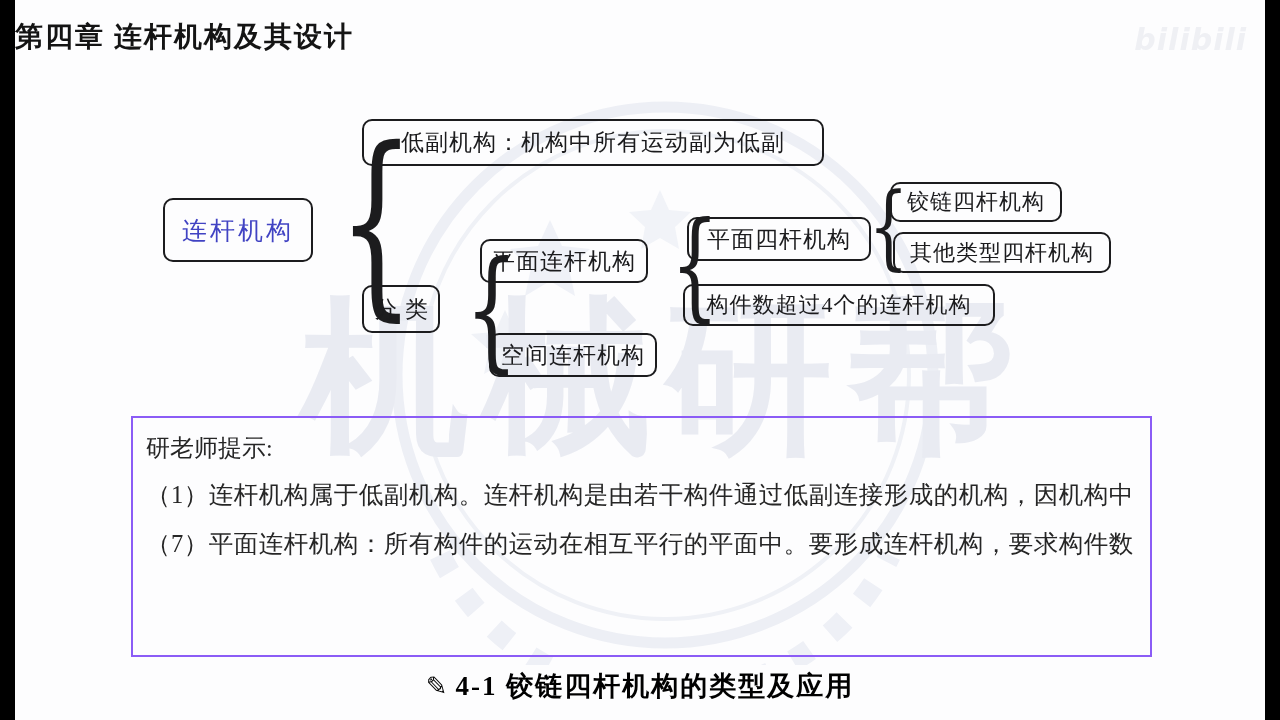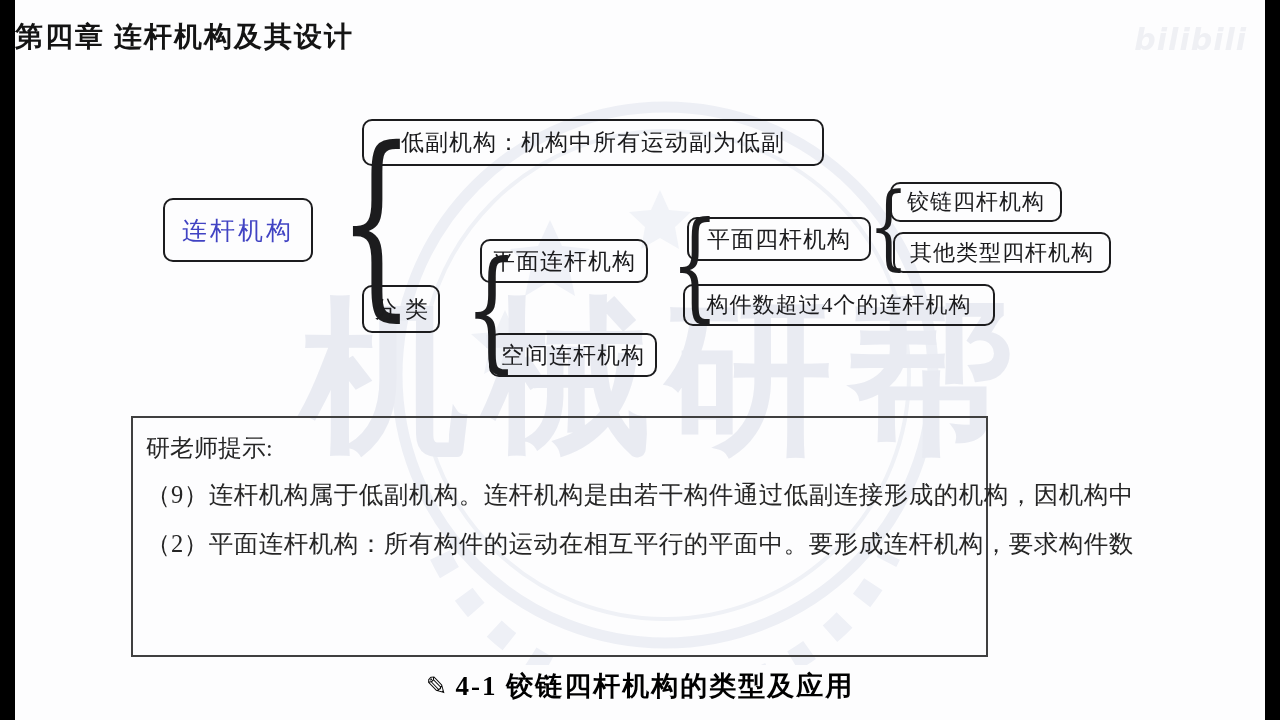--- a/index.html
+++ b/index.html
@@ -38,22 +38,22 @@
     white-space:nowrap;
   }
   .node.root{color:#4143c3;font-size:25px;letter-spacing:3px;}
   .brace{
     position:absolute;z-index:1;color:#1c1c1e;
     font-family:"DejaVu Serif",serif;font-weight:normal;line-height:1;
     transform-origin:center center;pointer-events:none;
   }
   
   .note{
-    position:absolute;left:116px;top:416px;width:857px;height:241px;z-index:1;
-    box-sizing:border-box;border:2px solid #404040;background:transparent;
+    position:absolute;left:116px;top:416px;width:1021px;height:241px;z-index:1;
+    box-sizing:border-box;border:2px solid #8b5cf6;background:transparent;
     padding:8px 12px 0 13px;color:#262626;
   }
   .note .nh{font-size:24px;line-height:44px;}
   .note .nl{font-size:24.5px;line-height:49px;letter-spacing:0.5px;white-space:nowrap;}
 </style>
 </head>
 <body>
 
 <div class="stage">
 
@@ -94,22 +94,22 @@
   <div class="node" style="left:668px;top:284px;width:312px;height:42px;font-size:22px;">构件数超过4个的连杆机构</div>
 
   <div class="brace" style="left:845px;top:181px;font-size:90px;transform:scale(0.7,1.02);">{</div>
 
   <div class="node" style="left:875px;top:182px;width:172px;height:40px;font-size:22px;">铰链四杆机构</div>
 
   <div class="node" style="left:878px;top:232px;width:218px;height:41px;font-size:22px;">其他类型四杆机构</div>
 
   <div class="note">
     <div class="nh">研老师提示:</div>
-    <div class="nl">（9）连杆机构属于低副机构。连杆机构是由若干构件通过低副连接形成的机构，因机构中</div>
-    <div class="nl">（2）平面连杆机构：所有构件的运动在相互平行的平面中。要形成连杆机构，要求构件数</div>
+    <div class="nl">（1）连杆机构属于低副机构。连杆机构是由若干构件通过低副连接形成的机构，因机构中</div>
+    <div class="nl">（7）平面连杆机构：所有构件的运动在相互平行的平面中。要形成连杆机构，要求构件数</div>
   </div>
 
   <div class="footer">
     <span class="pen">✎</span><span>4-1 铰链四杆机构的类型及应用</span>
   </div>
 
 </div>
 
 <div style="position:absolute;left:0;top:0;width:15px;height:720px;background:#000;"></div>
 <div style="position:absolute;right:0;top:0;width:15px;height:720px;background:#000;"></div>

